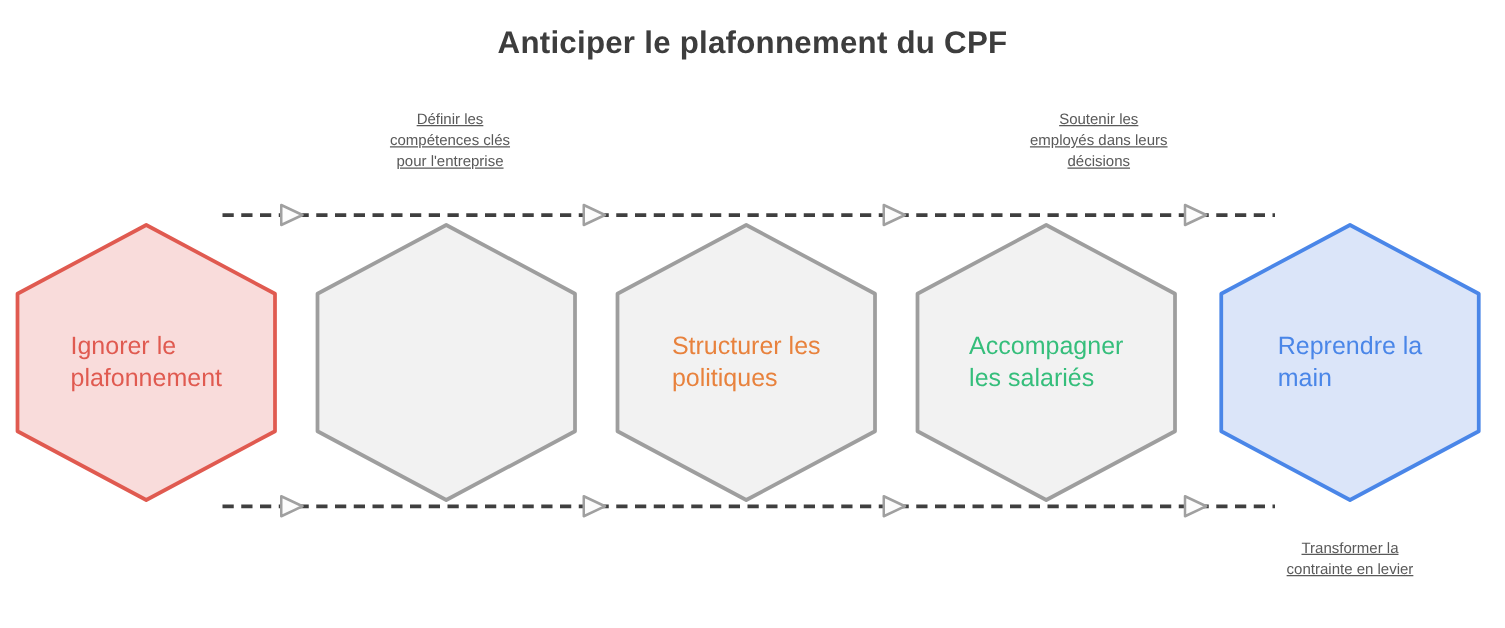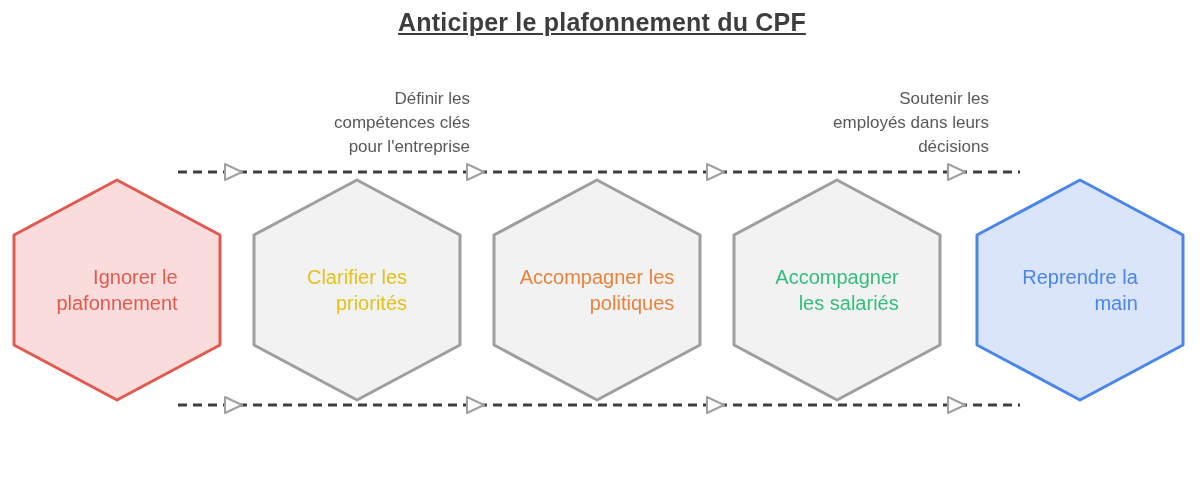--- a/index.html
+++ b/index.html
@@ -10,51 +10,51 @@
   }
   .canvas {
     position: relative;
     width: 1204px;
     height: 502px;
     background: #ffffff;
     overflow: hidden;
   }
   .title {
     position: absolute;
-    top: 8px;
+    top: 20px;
     left: 0;
     width: 100%;
     margin: 0;
     text-align: center;
     font-size: 25px;
     font-weight: bold;
     letter-spacing: 0.2px;
-    text-decoration: underline;
   }
   .diagram-svg {
     position: absolute;
     top: 0;
     left: 0;
   }
   .annot {
     position: absolute;
-    text-align: right;
-    font-size: 17px;
+    text-align: center;
+    font-size: 12px;
     line-height: 1.42;
     white-space: pre-line;
+    text-decoration: underline;
   }
   .hex-label {
     position: absolute;
     top: 180px;
     height: 220px;
     width: 206px;
     display: flex;
     align-items: center;
     justify-content: center;
-    text-align: right;
+    text-align: left;
     font-size: 20px;
     line-height: 1.32;
     white-space: pre-line;
   }
   .hexagon { stroke-width: 3; stroke-linejoin: round; }
   .flow-line { stroke-width: 3; fill: none; }
   .arrowhead { stroke-width: 2; stroke-linejoin: round; }
 </style>
 </head>
 <body>
@@ -87,23 +87,23 @@
 
   <div class="annot" style="left: 250px; top: 87px; width: 220px; color: rgb(89, 89, 89);">Définir les
 compétences clés
 pour l'entreprise</div>
   <div class="annot" style="left: 769px; top: 87px; width: 220px; color: rgb(89, 89, 89);">Soutenir les
 employés dans leurs
 décisions</div>
 
   <div class="hex-label" style="left: 14px; color: rgb(224, 90, 80);">Ignorer le
 plafonnement</div>
-  <div class="hex-label" style="left: 254px; color: rgb(227, 194, 26);">Clarifier les
-priorités</div>
-  <div class="hex-label" style="left: 494px; color: rgb(232, 130, 61);">Accompagner les
+  <div class="hex-label" style="left: 494px; color: rgb(232, 130, 61);">Structurer les
 politiques</div>
   <div class="hex-label" style="left: 734px; color: rgb(53, 190, 123);">Accompagner
 les salariés</div>
   <div class="hex-label" style="left: 977px; color: rgb(74, 134, 232);">Reprendre la
 main</div>
 
+  <div class="annot" style="left: 955px; top: 430px; width: 250px; color: rgb(89, 89, 89);">Transformer la
+contrainte en levier</div>
 
 </div>
 
 </body></html>

